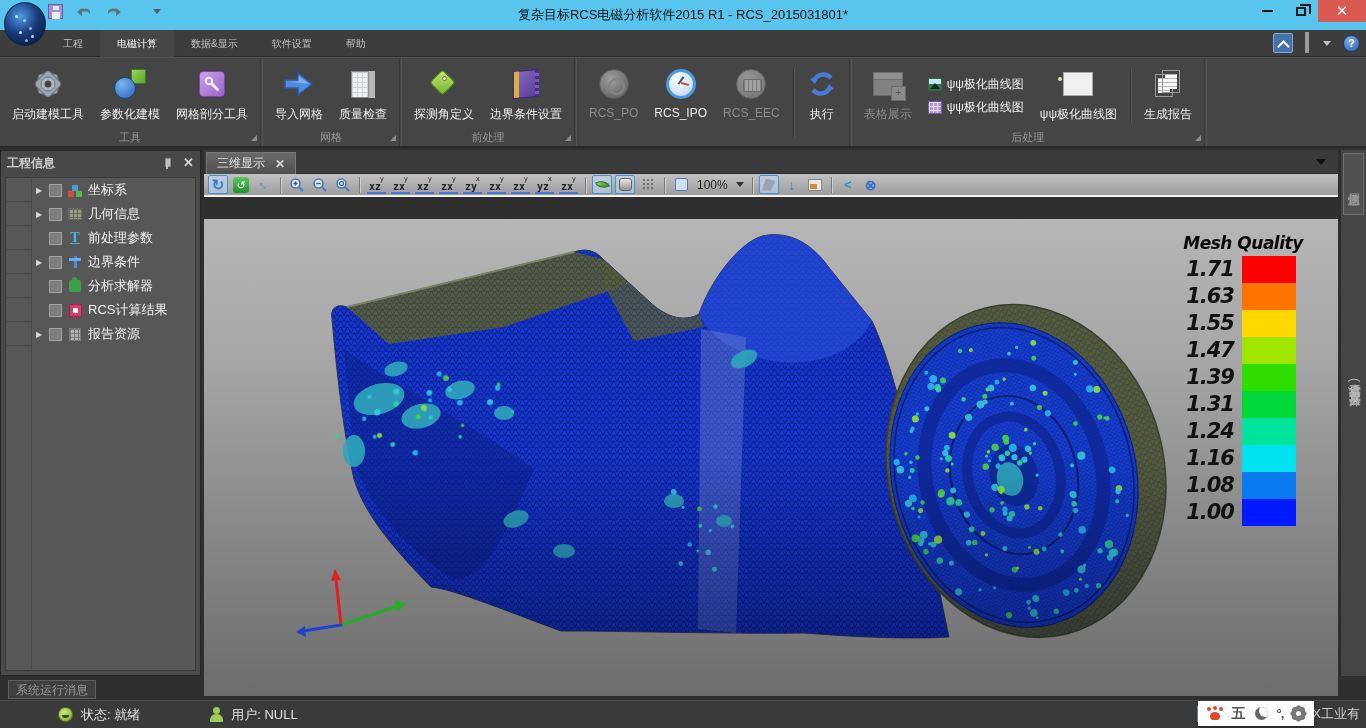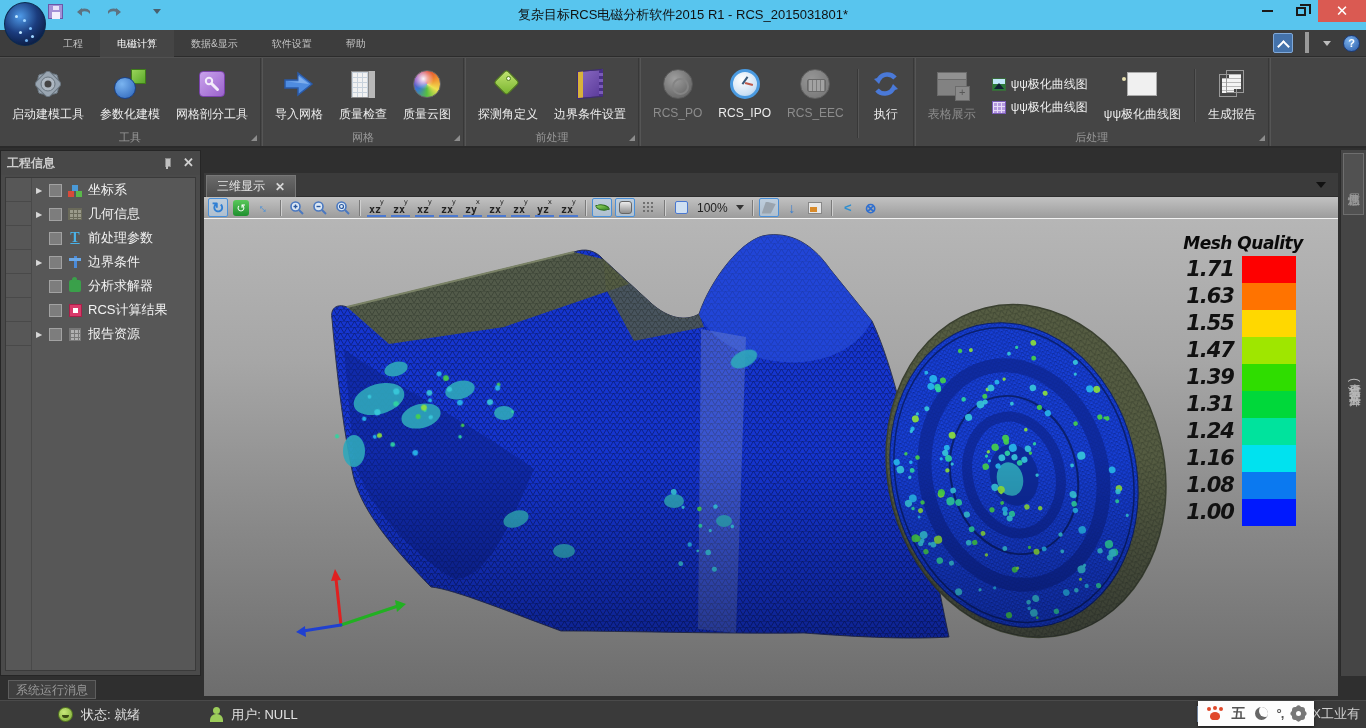--- a/index.html
+++ b/index.html
@@ -136,21 +136,21 @@
   .ti-bc::after{ content:""; position:absolute; left:1px; top:3px; width:12px; height:3px; background:#6aa8e8; }
   .ti-puzzle { width:12px; height:12px; background:#3aa04a; border-radius:2px; position:relative; }
   .ti-puzzle::after{ content:""; position:absolute; left:3px; top:-3px; width:5px; height:5px; border-radius:50%; background:#3aa04a; }
   .ti-rcs { width:13px; height:13px; background:#d83a6a; border:1px solid #a82048; position:relative; }
   .ti-rcs::after{ content:""; position:absolute; left:3px; top:3px; width:5px; height:5px; background:#fff; }
   .ti-report { width:12px; height:13px; background:#b0b0b0; border:1px solid #787878;
     background-image:linear-gradient(90deg,#787878 1px,transparent 1px),linear-gradient(#787878 1px,transparent 1px); background-size:4px 4px; }
 
   
   .center { position:absolute; left:204px; top:0; width:1134px; height:526px; }
-  .vtabs { position:relative; height:24px; background:#3b3b3b; border-bottom:1px solid #2e2e2e;margin-top:23px; }
+  .vtabs { position:relative; height:24px; background:#3b3b3b; border-bottom:1px solid #2e2e2e; }
   .vtab { position:absolute; left:2px; top:2px; height:22px; padding:0 10px; background:linear-gradient(#6a6a6a,#4e4e4e);
     border:1px solid #777; border-bottom:none; color:#e4e4e4; font-size:12px; display:flex; align-items:center; gap:10px; }
   .vtab .x { color:#d8d8d8; font-weight:bold; font-size:12px; }
   .vtabs-caret { position:absolute; right:12px; top:9px; width:0; height:0; border-left:5px solid transparent; border-right:5px solid transparent; border-top:6px solid #111; }
   .vtoolbar { height:23px; background:linear-gradient(#c2c2c2,#9c9c9c); border-bottom:2px solid #f2f2f2; display:flex; align-items:center; padding:0 4px; gap:3px; }
   .tbtn { width:20px; height:19px; display:flex; align-items:center; justify-content:center; border:1px solid transparent; }
   .tbtn.sel { border:1px solid #4a90d9; background:rgba(190,218,245,.55); border-radius:2px; }
   .tsep { width:1px; height:16px; background:#7a7a7a; box-shadow:1px 0 0 #cfcfcf; margin:0 3px; }
   .g-rotate { color:#2f7fd4; font-weight:bold; font-size:15px; line-height:1; }
   .g-sync { width:16px; height:16px; border-radius:3px; background:linear-gradient(#5ac85a,#1f8f2f); color:#fff; font-size:11px; line-height:16px; text-align:center; }
@@ -320,26 +320,20 @@
               <polygon points="4,12.5 15.5,12.5 15.5,7 26,15" fill="#8ab6f0" opacity="0.8"></polygon>
             </svg>
           </span>
         <span>导入网格</span>
       </div>
       <div class="rbtn">
         <span class="ric">
             <span class="ic-page"></span>
           </span>
         <span>质量检查</span>
-      </div>
-      <div class="rbtn">
-        <span class="ric">
-            <span class="ic-cloudball"></span>
-          </span>
-        <span>质量云图</span>
       </div>
     </div>
     <div class="rlabel">网格</div>
   </div>
   <div class="rsep"></div>
 
   <div class="rgroup">
     <div class="rbuttons">
       <div class="rbtn">
         <span class="ric">

